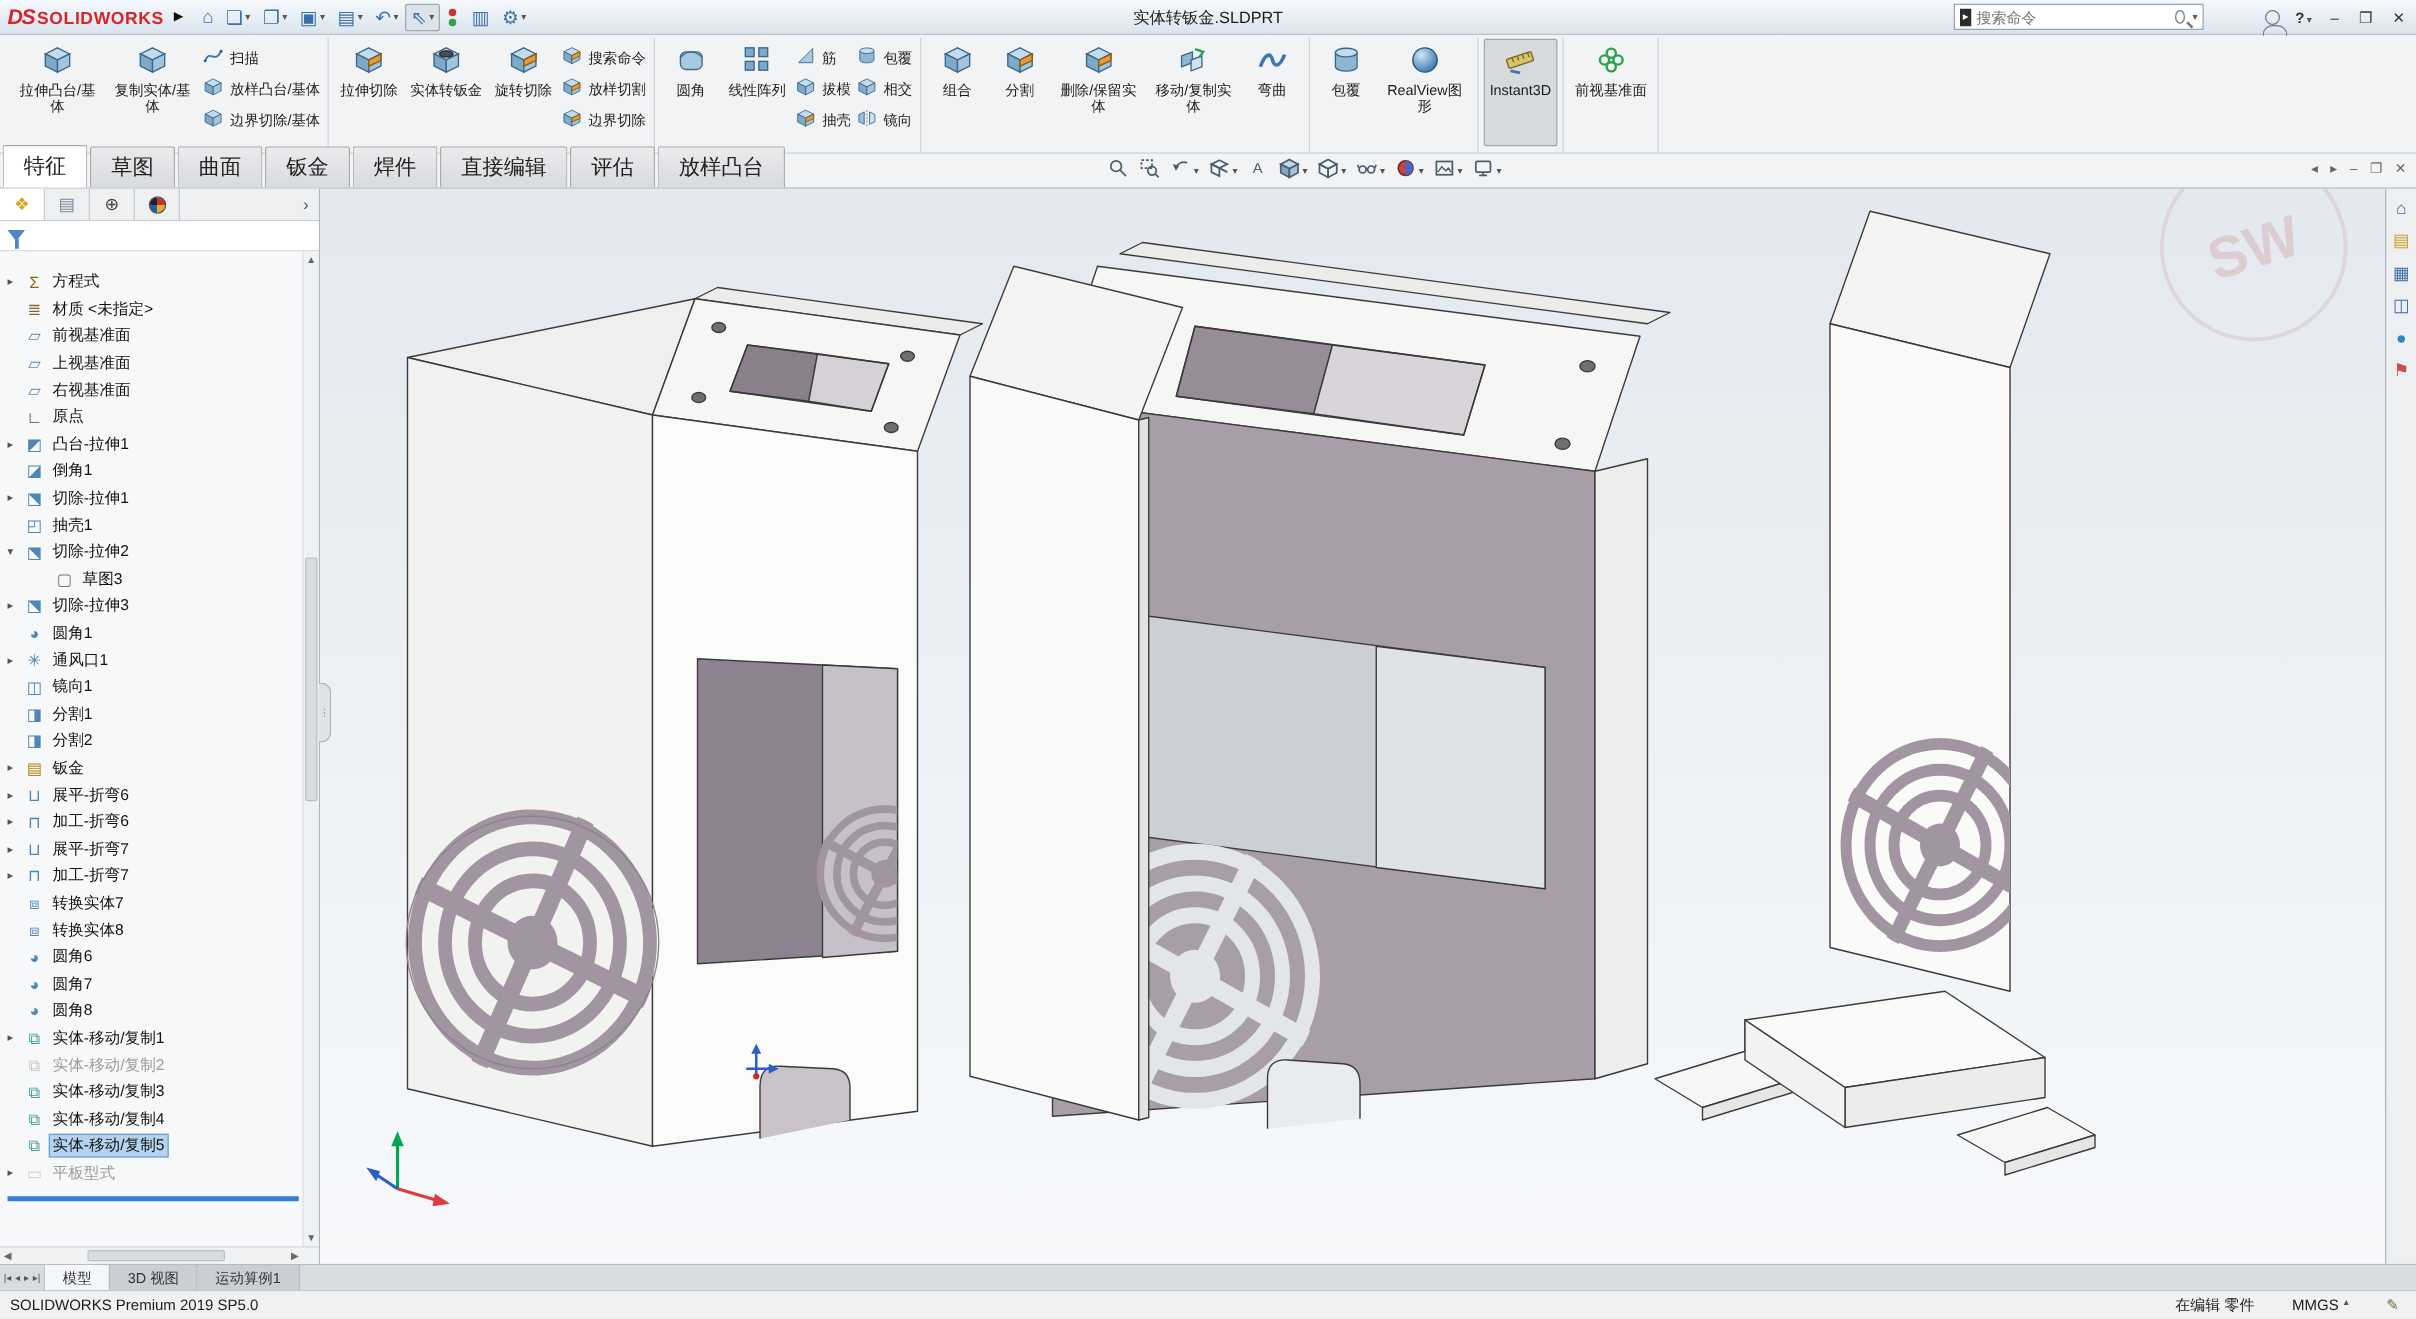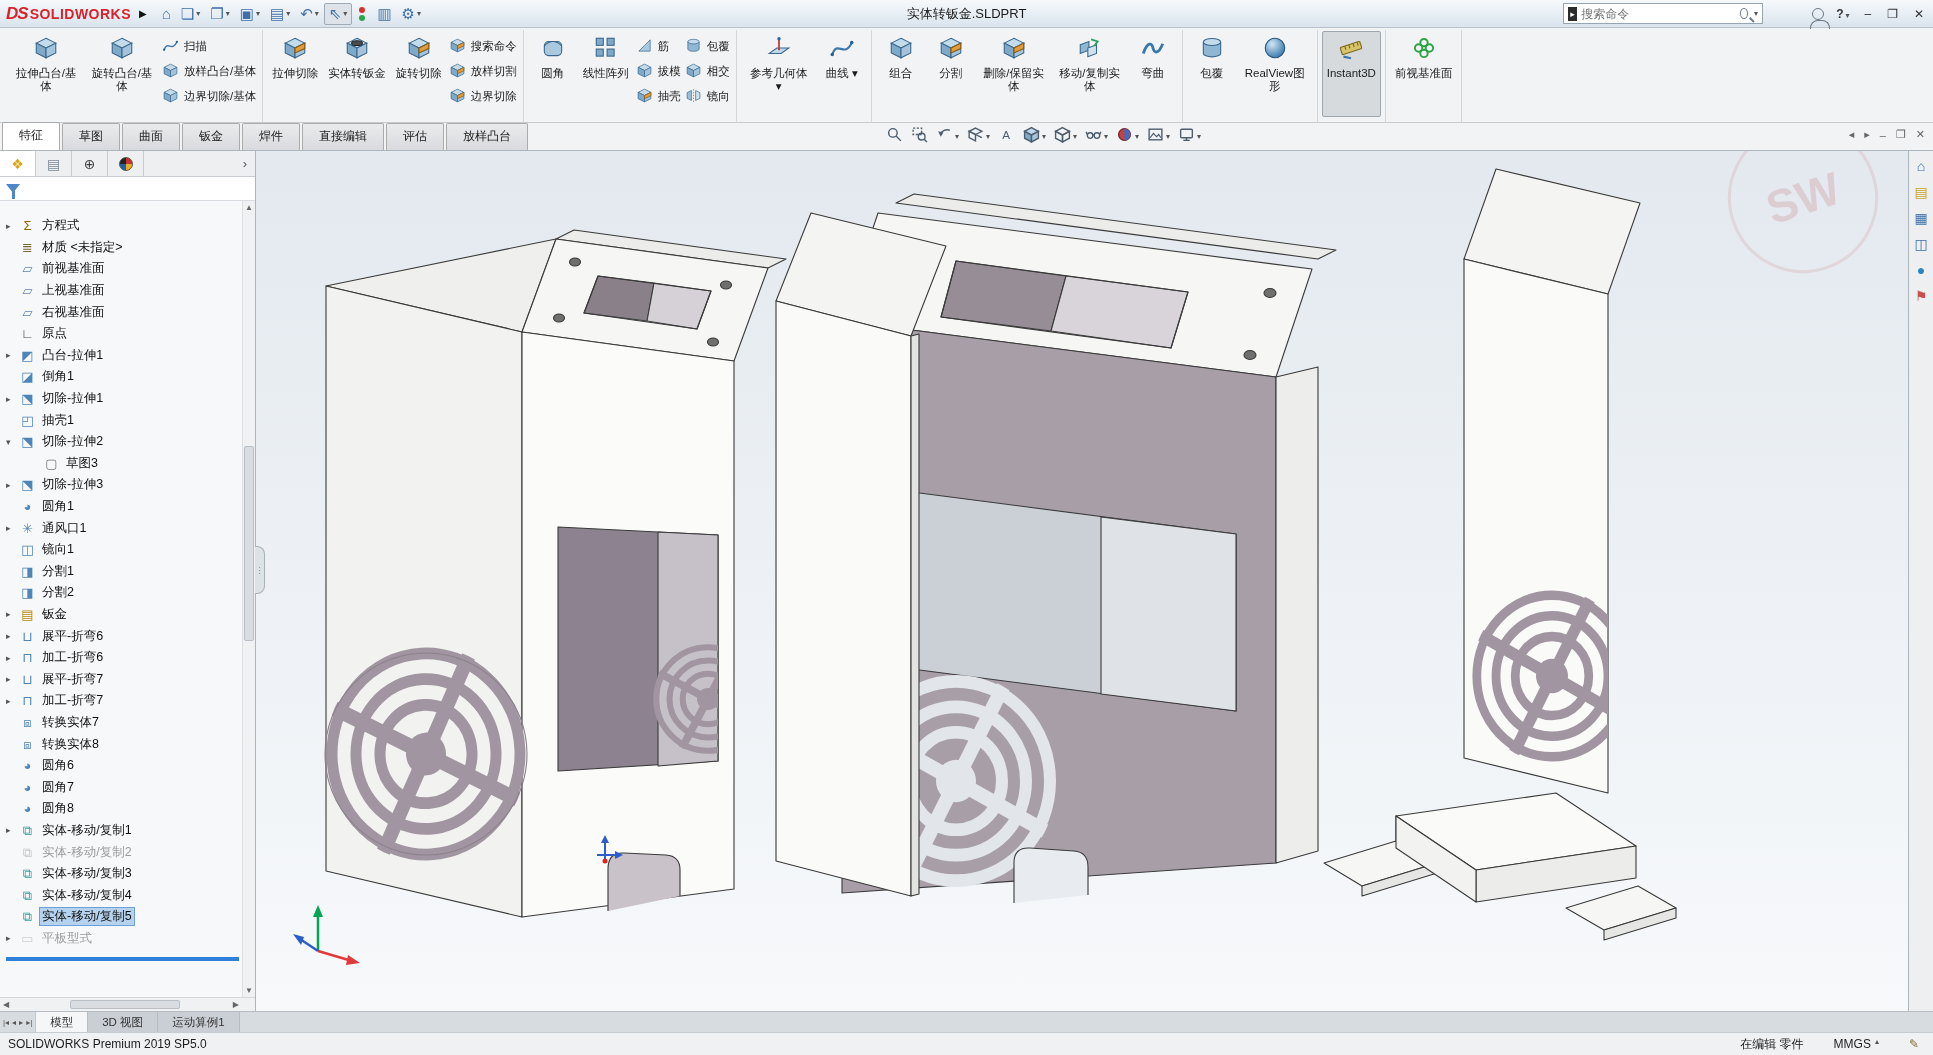--- a/index.html
+++ b/index.html
@@ -38,21 +38,21 @@
   .rlarge{display:flex;flex-direction:column;align-items:center;min-width:50px;padding:3px 4px 0;height:86px;border:1px solid transparent}
   .rlarge .lbl{font-size:11.5px;line-height:13px;text-align:center;color:#1c1c1c;max-width:66px}
   .rlarge svg{margin-bottom:3px}
   .rlarge.pressed{background:#D6DADD;border:1px solid #9FA6AD;border-radius:2px}
   .rstack{display:flex;flex-direction:column;gap:3px;padding:4px 2px}
   .rsmall{display:flex;align-items:center;gap:5px;font-size:11.5px;color:#1c1c1c;height:22px;white-space:nowrap}
 
   
   .tabrow{height:28px;flex:0 0 28px;background:#F2F3F5;border-bottom:1px solid #AEB6BD;
     display:flex;align-items:flex-end;position:relative}
-  .rtab{padding:4px 16px 5px;font-size:12px;background:linear-gradient(#EAEBED,#D8DADD);
+  .rtab{padding:4px 16px 5px;font-size:17px;background:linear-gradient(#EAEBED,#D8DADD);
     border:1px solid #ABABAB;border-bottom:none;margin-left:2px;color:#222;border-radius:2px 2px 0 0}
   .rtab.active{background:#fff;padding-bottom:6px}
   .hud{position:absolute;left:884px;top:2px;display:flex;gap:4px;align-items:center}
   .hudbtn{display:flex;align-items:center;padding:1px 2px}
   .tabwin{position:absolute;right:8px;top:5px;display:flex;gap:10px;color:#666;font-size:11px;align-items:center}
 
   
   .main{flex:1;display:flex;position:relative;min-height:0}
 
   
@@ -193,21 +193,21 @@
             <polygon points="21,7.5 12,12 12,21 21,16.5" fill="#A3C4DB" stroke="#3A678C"></polygon>
           </svg></span>
         <span class="lbl">拉伸凸台/基体</span>
       </div>
       <div class="rlarge">
         <span><svg width="26" height="26" viewBox="0 0 24 24">
             <polygon points="12,3 21,7.5 12,12 3,7.5" fill="#C3DCEC" stroke="#3A678C"></polygon>
             <polygon points="3,7.5 12,12 12,21 3,16.5" fill="#7FA9C8" stroke="#3A678C"></polygon>
             <polygon points="21,7.5 12,12 12,21 21,16.5" fill="#A3C4DB" stroke="#3A678C"></polygon>
           </svg></span>
-        <span class="lbl">旋转凸台/基体</span>
+        <span class="lbl">复制实体/基体</span>
       </div>
       <div class="rstack">
         <div class="rsmall">
           <span><svg width="17" height="17" viewBox="0 0 24 24">
               <path d="M3,18 C8,4 14,22 21,7" fill="none" stroke="#3A77AE" stroke-width="2"></path>
               <circle cx="3" cy="18" r="1.6" fill="#2B5F8E"></circle>
               <circle cx="21" cy="7" r="1.6" fill="#2B5F8E"></circle>
             </svg></span>
           <span>扫描</span>
         </div>
@@ -348,38 +348,20 @@
           <span>相交</span>
         </div>
         <div class="rsmall">
           <span><svg width="17" height="17" viewBox="0 0 24 24">
               <polygon points="3,8 9,5 9,19 3,16" fill="#9FC0D8" stroke="#3A678C"></polygon>
               <polygon points="21,8 15,5 15,19 21,16" fill="#CFE2EE" stroke="#3A678C"></polygon>
               <line x1="12" y1="3" x2="12" y2="21" stroke="#666" stroke-dasharray="2,2"></line>
             </svg></span>
           <span>镜向</span>
         </div>
-      </div>
-    </div>
-    <div class="rgroup">
-      <div class="rlarge">
-        <span><svg width="26" height="26" viewBox="0 0 24 24">
-            <polygon points="3,17 10,12 21,12 14,17" fill="#BFD9EA" stroke="#3A678C"></polygon>
-            <line x1="12" y1="3" x2="12" y2="14" stroke="#C23333" stroke-width="1.6"></line>
-            <circle cx="12" cy="3.5" r="1.6" fill="#2A61B0"></circle>
-          </svg></span>
-        <span class="lbl">参考几何体 ▾</span>
-      </div>
-      <div class="rlarge">
-        <span><svg width="26" height="26" viewBox="0 0 24 24">
-            <path d="M3,18 C8,4 14,22 21,7" fill="none" stroke="#3A77AE" stroke-width="2"></path>
-            <circle cx="3" cy="18" r="1.6" fill="#2B5F8E"></circle>
-            <circle cx="21" cy="7" r="1.6" fill="#2B5F8E"></circle>
-          </svg></span>
-        <span class="lbl">曲线 ▾</span>
       </div>
     </div>
     <div class="rgroup">
       <div class="rlarge">
         <span><svg width="26" height="26" viewBox="0 0 24 24">
             <polygon points="12,3 21,7.5 12,12 3,7.5" fill="#C3DCEC" stroke="#3A678C"></polygon>
             <polygon points="3,7.5 12,12 12,21 3,16.5" fill="#7FA9C8" stroke="#3A678C"></polygon>
             <polygon points="21,7.5 12,12 12,21 21,16.5" fill="#A3C4DB" stroke="#3A678C"></polygon>
           </svg></span>
         <span class="lbl">组合</span>

